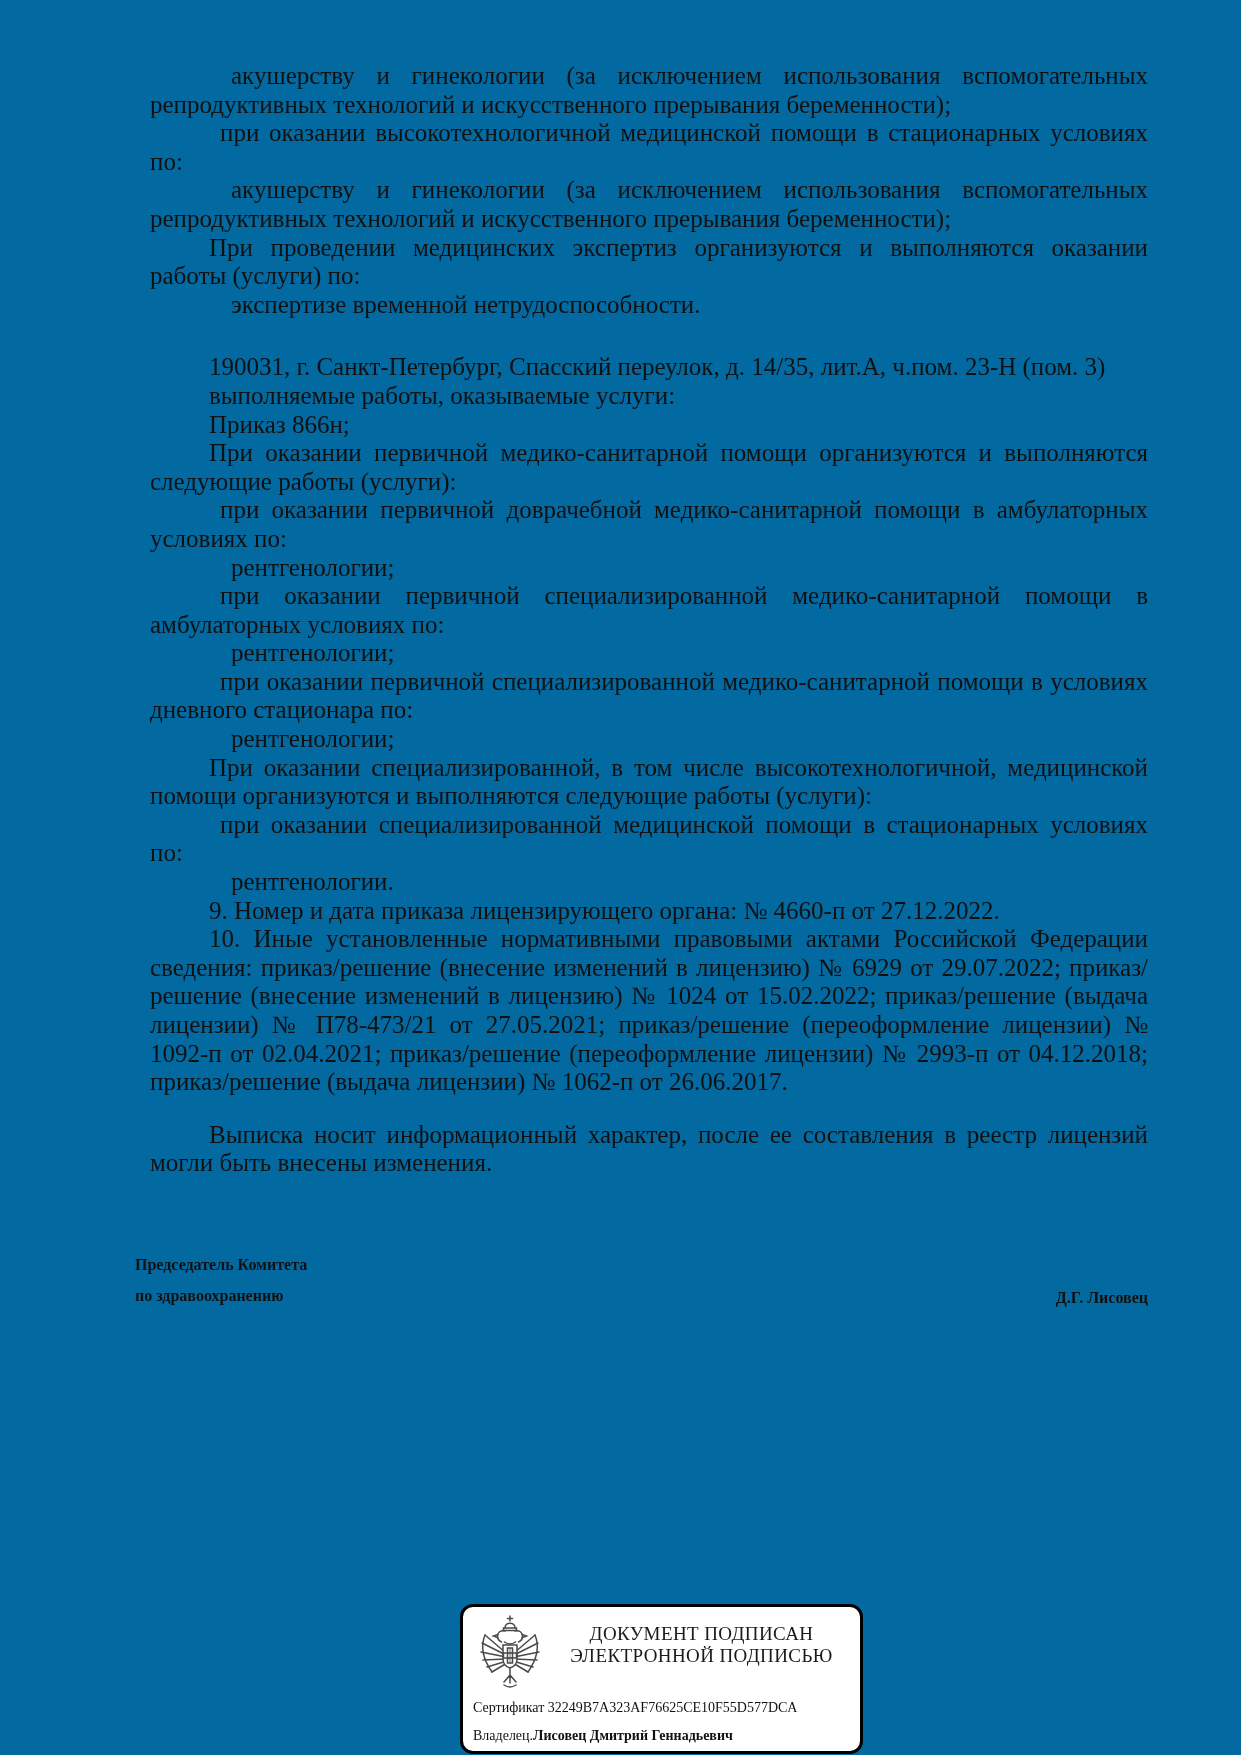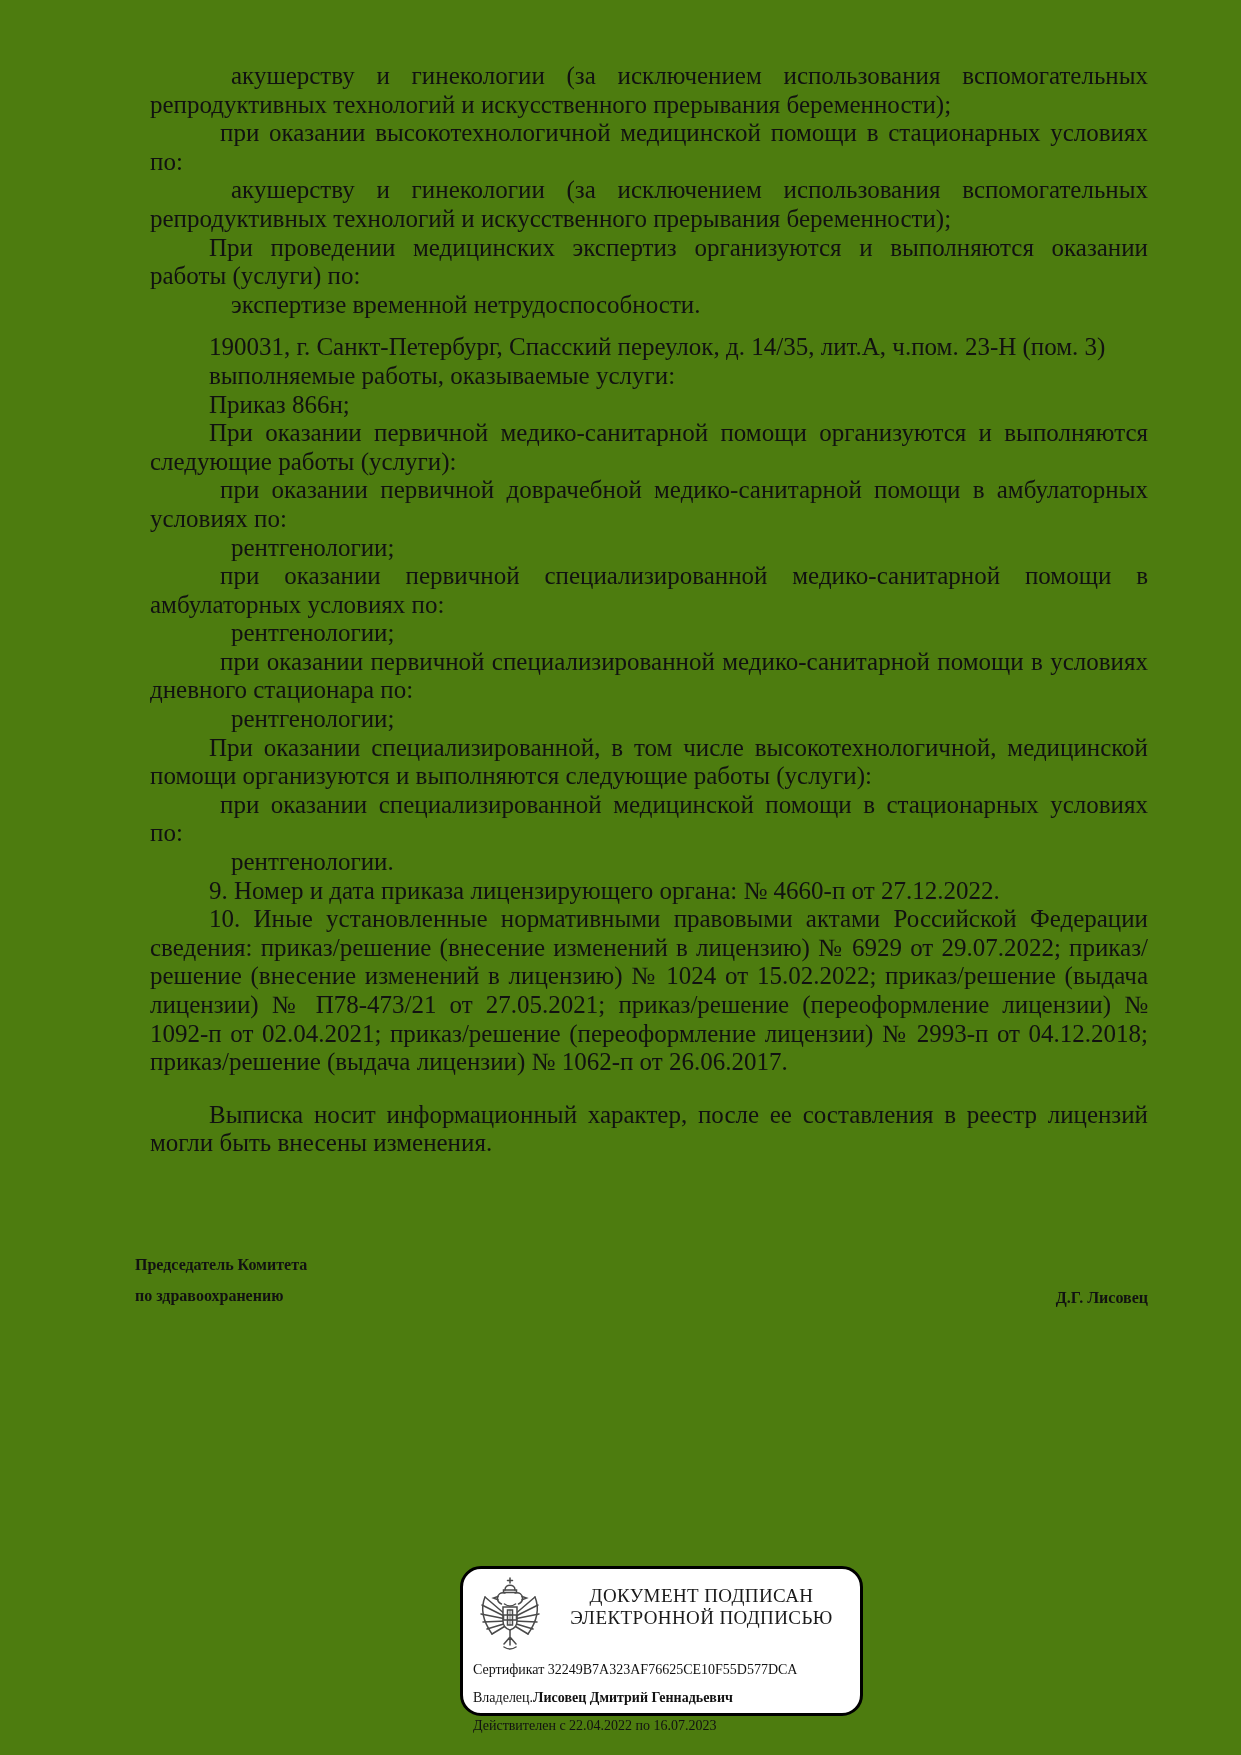--- a/index.html
+++ b/index.html
@@ -1,19 +1,19 @@
 <!DOCTYPE html>
 <html><head>
 <meta charset="utf-8">
 <style>
   html,body{margin:0;padding:0;background:#e8e8e8;}
   .page{
     position:relative;
     width:1241px;height:1755px;
-    background:#4d7c0f;
+    background:#0369a1;
     font-family:"Liberation Serif","DejaVu Serif",serif;
     color:#111;
     overflow:hidden;
     margin:0 auto;
   }
   
   .doc-body{
     position:absolute;
     left:150px;top:62px;width:998px;
     font-size:25px;line-height:28.6px;
@@ -25,22 +25,22 @@
   .ind-c{text-indent:81px;}
   
   .signature{
     position:absolute;left:135px;top:1249px;width:1013px;height:66px;
     font-weight:bold;font-size:16px;line-height:31px;
   }
   .sig-left{position:absolute;left:0;top:0;}
   .sig-name{position:absolute;right:0;bottom:2px;white-space:nowrap;}
   
   .stamp{
-    position:absolute;left:460px;top:1566px;width:403px;height:150px;
-    border:3px solid #000;border-radius:21px;
+    position:absolute;left:460px;top:1604px;width:403px;height:150px;
+    border:3px solid #000;border-radius:13px;
     box-sizing:border-box;background:#fff;
   }
   .stamp-emblem{position:absolute;left:14px;top:8px;width:66px;height:74px;}
   .stamp-title{
     position:absolute;left:86px;right:6px;top:16px;
     text-align:center;font-size:19px;line-height:21.5px;
     letter-spacing:0.4px;color:#1a1a1a;white-space:nowrap;
   }
   .stamp-lines{
     position:absolute;left:10px;top:87px;right:-8px;
@@ -52,21 +52,21 @@
 <body>
 
 <div class="page">
 
   <div class="doc-body">
       <p class="para ind-c">акушерству и гинекологии (за исключением использования вспомогательных репродуктивных технологий и искусственного прерывания беременности);</p>
       <p class="para ind-b">при оказании высокотехнологичной медицинской помощи в стационарных условиях по:</p>
       <p class="para ind-c">акушерству и гинекологии (за исключением использования вспомогательных репродуктивных технологий и искусственного прерывания беременности);</p>
       <p class="para ind-a">При проведении медицинских экспертиз организуются и выполняются оказании работы (услуги) по:</p>
       <p class="para ind-c">экспертизе временной нетрудоспособности.</p>
-      <p class="para ind-a" style="margin-top: 14px;">190031, г. Санкт-Петербург, Спасский переулок, д. 14/35, лит.А, ч.пом. 23-Н (пом. 3)</p>
+      <p class="para ind-a" style="margin-top: 34px;">190031, г. Санкт-Петербург, Спасский переулок, д. 14/35, лит.А, ч.пом. 23-Н (пом. 3)</p>
       <p class="para ind-a">выполняемые работы, оказываемые услуги:</p>
       <p class="para ind-a">Приказ 866н;</p>
       <p class="para ind-a">При оказании первичной медико-санитарной помощи организуются и выполняются следующие работы (услуги):</p>
       <p class="para ind-b">при оказании первичной доврачебной медико-санитарной помощи в амбулаторных условиях по:</p>
       <p class="para ind-c">рентгенологии;</p>
       <p class="para ind-b">при оказании первичной специализированной медико-санитарной помощи в амбулаторных условиях по:</p>
       <p class="para ind-c">рентгенологии;</p>
       <p class="para ind-b">при оказании первичной специализированной медико-санитарной помощи в условиях дневного стационара по:</p>
       <p class="para ind-c">рентгенологии;</p>
       <p class="para ind-a">При оказании специализированной, в том числе высокотехнологичной, медицинской помощи организуются и выполняются следующие работы (услуги):</p>

